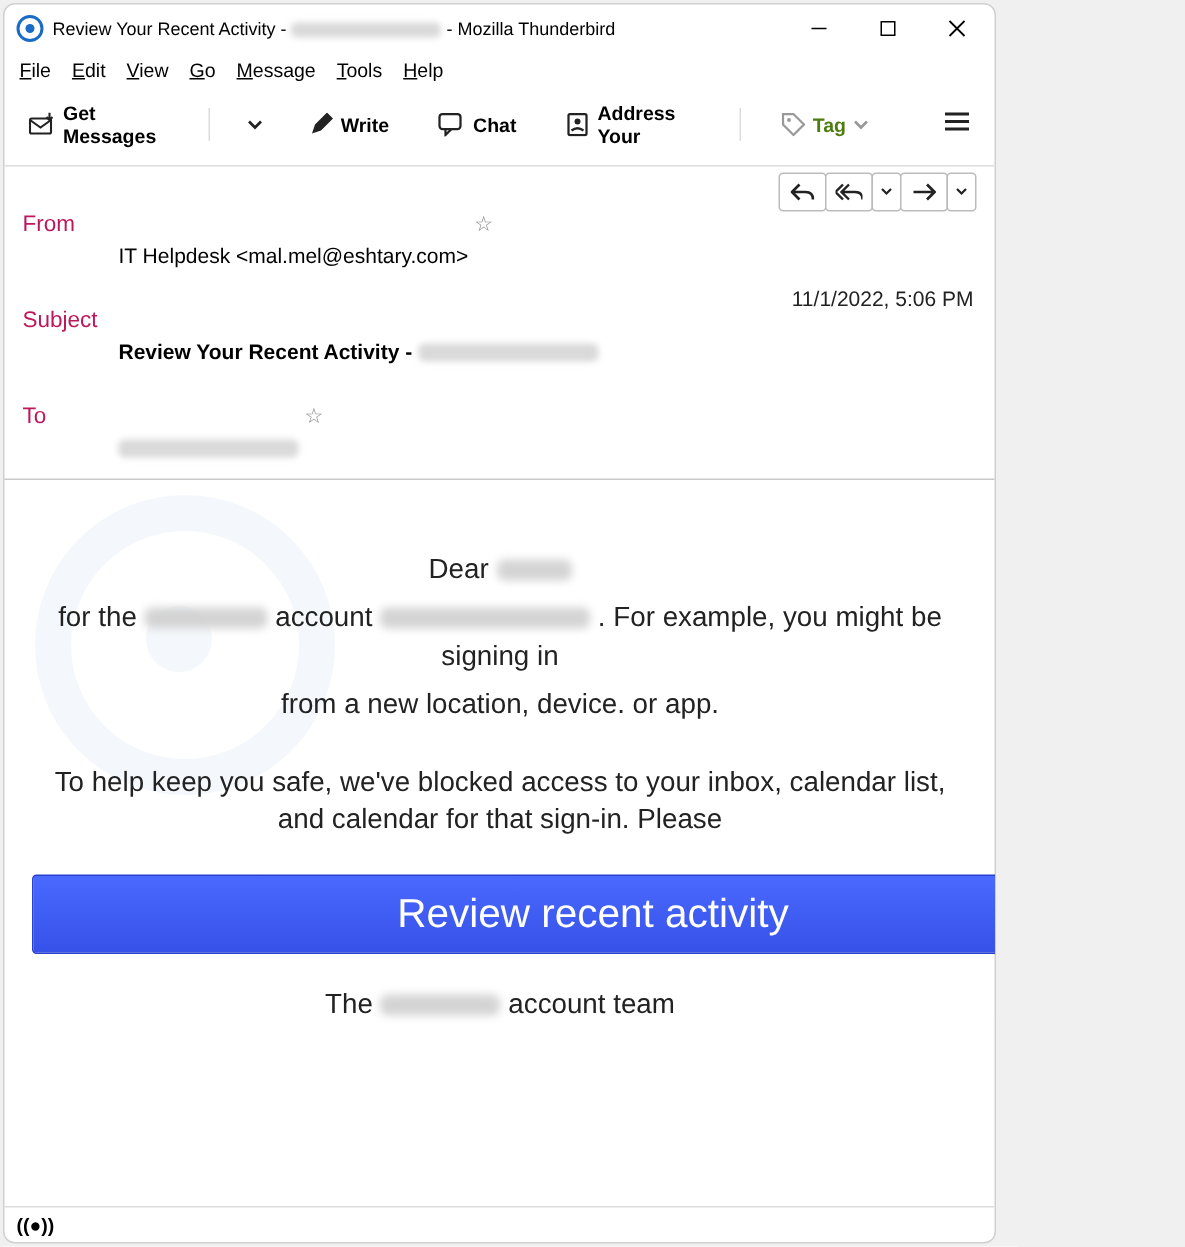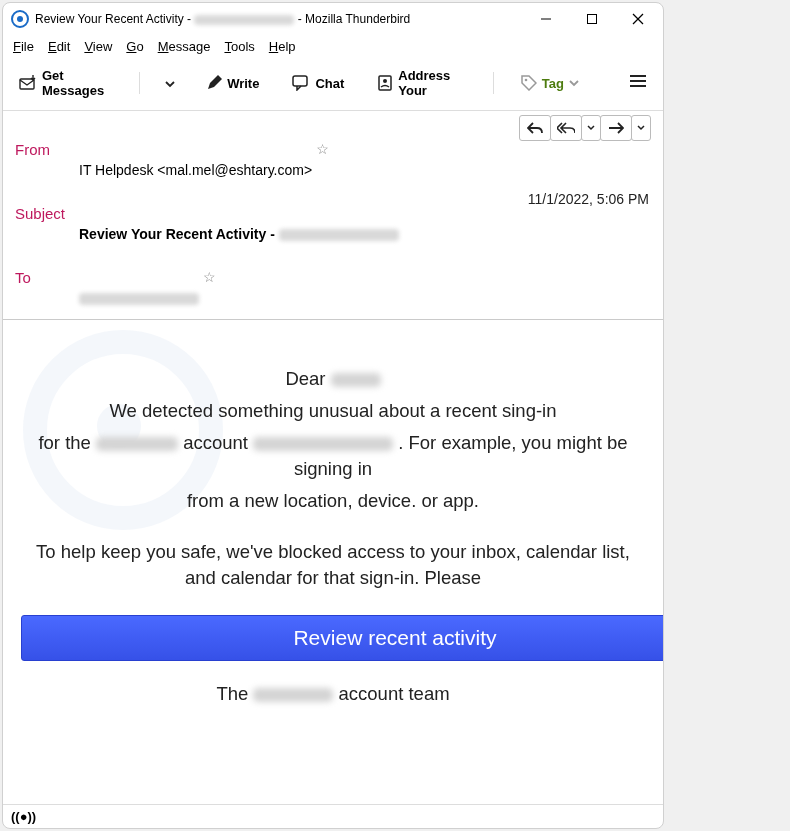--- a/index.html
+++ b/index.html
@@ -34,21 +34,21 @@
 .hdr-date { position: absolute; right: 14px; top: 38px; font-size: 14px; color: #222; margin-top: 42px; }
 .hdr-actions { position: absolute; right: 12px; top: 4px; display: flex; }
 .hdr-act { border: 1px solid #bbb; border-radius: 3px; width: 32px; height: 26px; display: flex; align-items: center; justify-content: center; margin-left: -1px; background: #fff; }
 .hdr-act:first-child { border-top-left-radius: 3px; border-bottom-left-radius: 3px; }
 .hdr-act.narrow { width: 20px; }
 .body-area { flex: 1; overflow: auto; padding: 40px 18px 10px; text-align: center; font-size: 18.5px; color: #222; position: relative; }
 .body-area p { margin: 6px 0; line-height: 1.4; }
 .greeting { margin-bottom: 16px; }
 .section-gap { height: 14px; }
 .body-blur { display: inline-block; height: 14px; background: #d4d4d4; border-radius: 5px; vertical-align: middle; filter: blur(3px); }
-.review-btn { display: block; margin: 24px auto 20px; background: #3b5cff; background: linear-gradient(#4a69ff, #3651e8); color: #fff; font-size: 21px; text-align: center; padding: 10px 0; border-radius: 3px; width: 748px; border: 1px solid #2840d0; }
+.review-btn { display: block; margin: 24px auto 20px; background: #3b5cff; background: linear-gradient(#4a69ff, #3651e8); color: #fff; font-size: 27px; text-align: center; padding: 10px 0; border-radius: 3px; width: 748px; border: 1px solid #2840d0; }
 .thanks { margin-top: 8px; }
 .statusbar { border-top: 1px solid #ddd; height: 24px; display: flex; align-items: center; padding: 0 8px; }
 .wm { position: absolute; inset: 0; pointer-events: none; z-index: 0; }
 .wm-circle { position: absolute; left: 20px; top: 10px; width: 200px; height: 200px; border: 24px solid rgba(210,225,240,0.25); border-radius: 50%; }
 .wm-circle::after { content:""; position:absolute; left:50px; top:50px; width:44px; height:44px; background: rgba(210,225,240,0.25); border-radius:50%; }
 .body-content { position: relative; z-index: 1; }
 </style>
 </head>
 <body>
 
@@ -185,21 +185,20 @@
     </div>
     <span class="hdr-date">11/1/2022, 5:06 PM</span>
   </div>
 
   <div class="body-area">
     <div class="wm">
         <div class="wm-circle"></div>
       </div>
     <div class="body-content">
     <p class="greeting"><span>Dear </span><span class="body-blur" style="width:50px"></span></p>
-    <p>We detected something unusual about a recent sing-in</p>
     <p>
       <span>for the </span><span class="body-blur" style="width:82px"></span><span> account </span><span class="body-blur" style="width:140px"></span><span> . For example, you might be signing in</span>
     </p>
     <p>from a new location, device. or app.</p>
     <div class="section-gap"></div>
     <p>To help keep you safe, we've blocked access to your inbox, calendar list, and calendar for that sign-in. Please</p>
     <a class="review-btn">Review recent activity</a>
     <p><span>The </span><span class="body-blur" style="width:80px"></span><span> account team</span></p>
     </div>
   </div>

